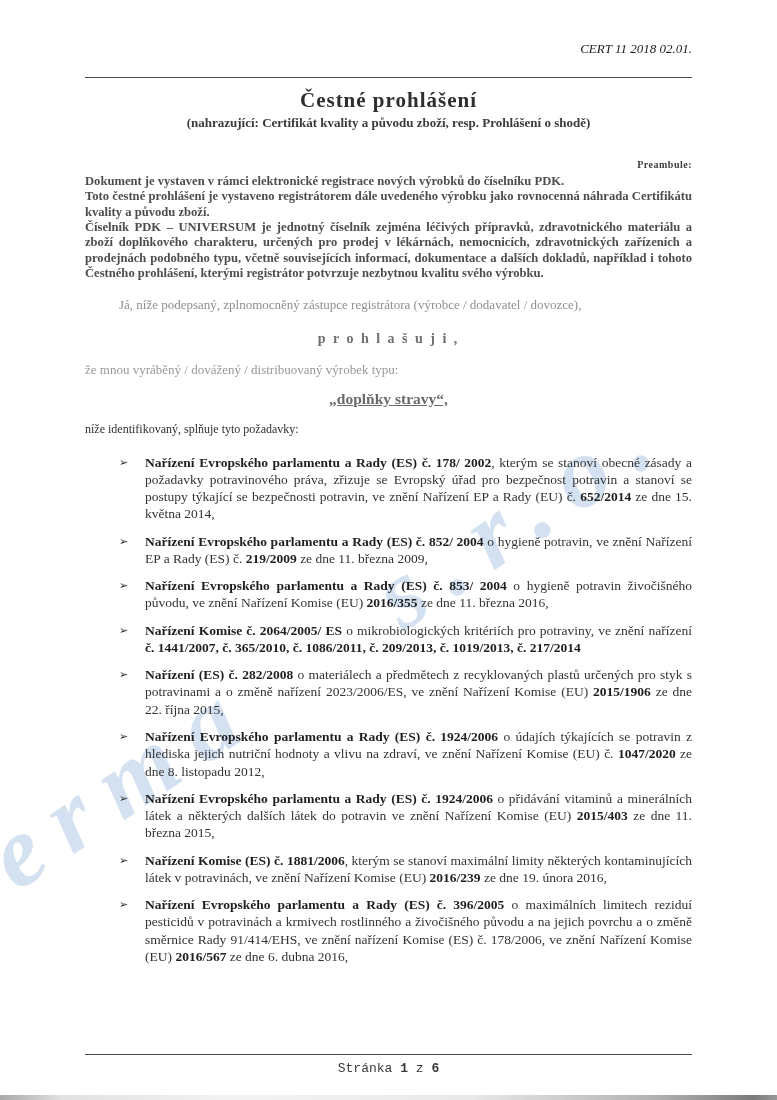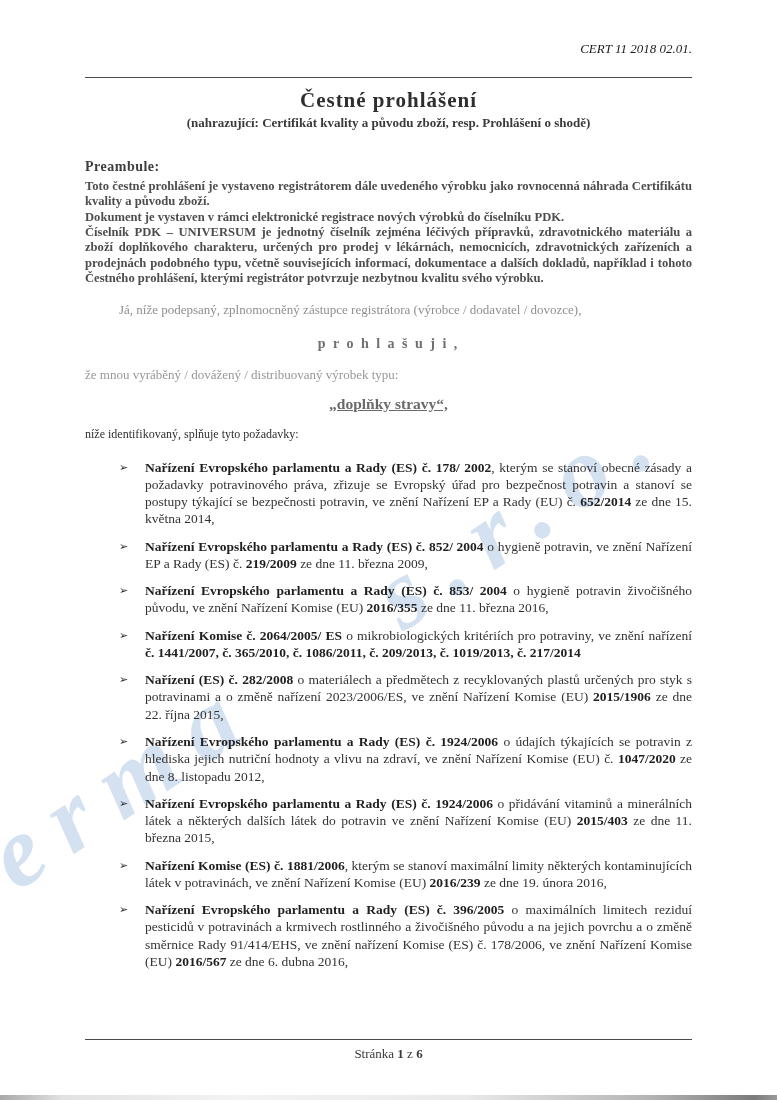--- a/index.html
+++ b/index.html
@@ -53,24 +53,25 @@
   }
   .doc-subtitle {
     margin-top: 2px;
     text-align: center;
     font-size: 13px;
     font-weight: 700;
     color: #3a3a3a;
   }
   h2.preamble-heading {
     margin: 28px 0 4px 0;
-    font-size: 14px;
+    font-size: 10px;
     font-weight: 700;
     letter-spacing: 0.5px;
     color: #3d3d3d;
+    text-align: right;
   }
   .preamble-par {
     margin: 0;
     font-size: 12.6px;
     line-height: 1.22;
     font-weight: 700;
     color: #4d4d4d;
     text-align: justify;
   }
   .intro-line {
@@ -124,22 +125,23 @@
     top: 2px;
     font-size: 11px;
     font-family: "DejaVu Sans", sans-serif;
     color: #2a2a2a;
   }
   ul.requirements .b { font-weight: 700; color: #1f1f1f; }
   .footer {
     position: absolute;
     left: 85px;
     right: 85px;
-    bottom: 38px;
+    bottom: 24px;
     z-index: 2;
+    font-family: Liberation Mono, monospace;
   }
   .page-num {
     margin-top: 6px;
     text-align: center;
     font-size: 13px;
     color: #3a3a3a;
   }
   .page-num .b { font-weight: 700; }
   .scan-edge {
     position: absolute;
@@ -158,22 +160,22 @@
   <div class="watermark">Derma  s.r.o.</div>
 
   <div class="content">
     <div class="doc-code">CERT 11 2018 02.01.</div>
     <hr class="top-rule">
 
     <h1 class="doc-title">Čestné prohlášení</h1>
     <div class="doc-subtitle">(nahrazující: Certifikát kvality a původu zboží, resp. Prohlášení o shodě)</div>
 
     <h2 class="preamble-heading">Preambule:</h2>
+    <p class="preamble-par">Dokument je vystaven v rámci elektronické registrace nových výrobků do číselníku PDK.</p>
     <p class="preamble-par">Toto čestné prohlášení je vystaveno registrátorem dále uvedeného výrobku jako rovnocenná náhrada Certifikátu kvality a původu zboží.</p>
-    <p class="preamble-par">Dokument je vystaven v rámci elektronické registrace nových výrobků do číselníku PDK.</p>
     <p class="preamble-par">Číselník PDK – UNIVERSUM je jednotný číselník zejména léčivých přípravků, zdravotnického materiálu a zboží doplňkového charakteru, určených pro prodej v lékárnách, nemocnicích, zdravotnických zařízeních a prodejnách podobného typu, včetně souvisejících informací, dokumentace a dalších dokladů, například i tohoto Čestného prohlášení, kterými registrátor potvrzuje nezbytnou kvalitu svého výrobku.</p>
 
     <p class="intro-line">Já, níže podepsaný, zplnomocněný zástupce registrátora (výrobce / dodavatel / dovozce),</p>
     <p class="verb-line">p r o h l a š u j i ,</p>
     <p class="product-line">že mnou vyráběný / dovážený  / distribuovaný výrobek typu:</p>
     <p class="product-type"><span>„doplňky stravy“,</span></p>
     <p class="req-intro">níže identifikovaný, splňuje tyto požadavky:</p>
 
     <ul class="requirements" id="requirements">
         <li><span class="bullet">➢</span><span class="b">Nařízení Evropského parlamentu a Rady (ES) č. 178/ 2002</span><span>, kterým se stanoví obecné zásady a požadavky potravinového práva, zřizuje se Evropský úřad pro bezpečnost potravin a stanoví se postupy týkající se bezpečnosti potravin, ve znění Nařízení EP a Rady (EU) č. </span><span class="b">652/2014</span><span> ze dne 15. května 2014,</span></li>

